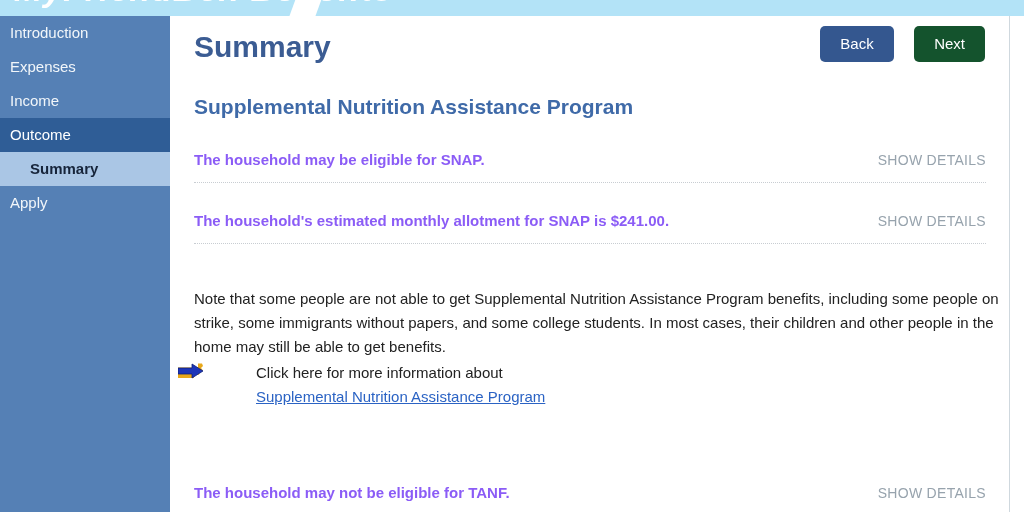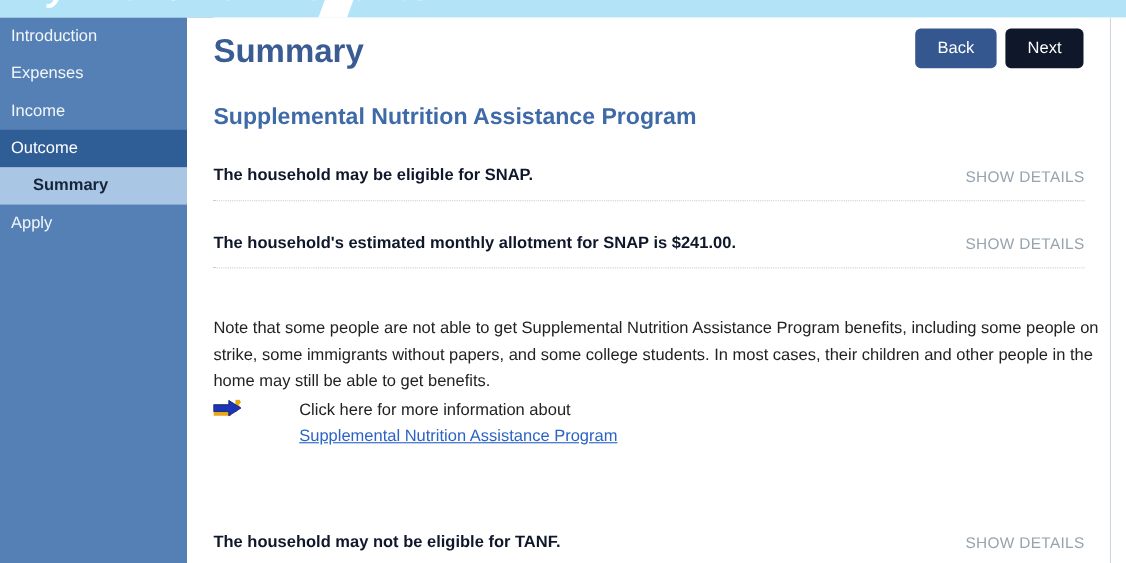--- a/index.html
+++ b/index.html
@@ -106,22 +106,22 @@
     display: inline-block;
     border: none;
     border-radius: 5px;
     color: #ffffff;
     font-size: 15px;
     font-family: "Liberation Sans", sans-serif;
     padding: 9px 20px 10px 20px;
     cursor: pointer;
     vertical-align: top;
   }
-  #back-button { background: #34578f; margin-right: 4px; }
-  #next-button { background: #0f172a; }
+  #back-button { background: #34578f; margin-right: 16px; }
+  #next-button { background: #14532d; }
 
   
   #page-title {
     position: absolute;
     left: 24px;
     top: 14px;
     font-size: 30px;
     font-weight: bold;
     color: #3b5c93;
     margin: 0;
@@ -139,21 +139,21 @@
   .result-row {
     position: absolute;
     left: 24px;
     width: 792px;
     border-bottom: 1px dotted #c8cdd2;
     padding-bottom: 13px;
   }
   .result-text {
     font-size: 15px;
     font-weight: bold;
-    color: #0f172a;
+    color: #8b5cf6;
     display: inline-block;
   }
   .show-details {
     position: absolute;
     right: 0;
     top: 1px;
     font-size: 14px;
     color: #97a3ad;
     letter-spacing: 0.3px;
     cursor: pointer;
@@ -170,21 +170,21 @@
     top: 256px;
     width: 812px;
     font-size: 15px;
     color: #222222;
     line-height: 24px;
   }
 
   
   #snap-link-block {
     position: absolute;
-    left: 24px;
+    left: 8px;
     top: 345px;
     width: 700px;
   }
   #arrow-icon {
     position: absolute;
     left: 0;
     top: 2px;
     width: 26px;
     height: 20px;
   }

